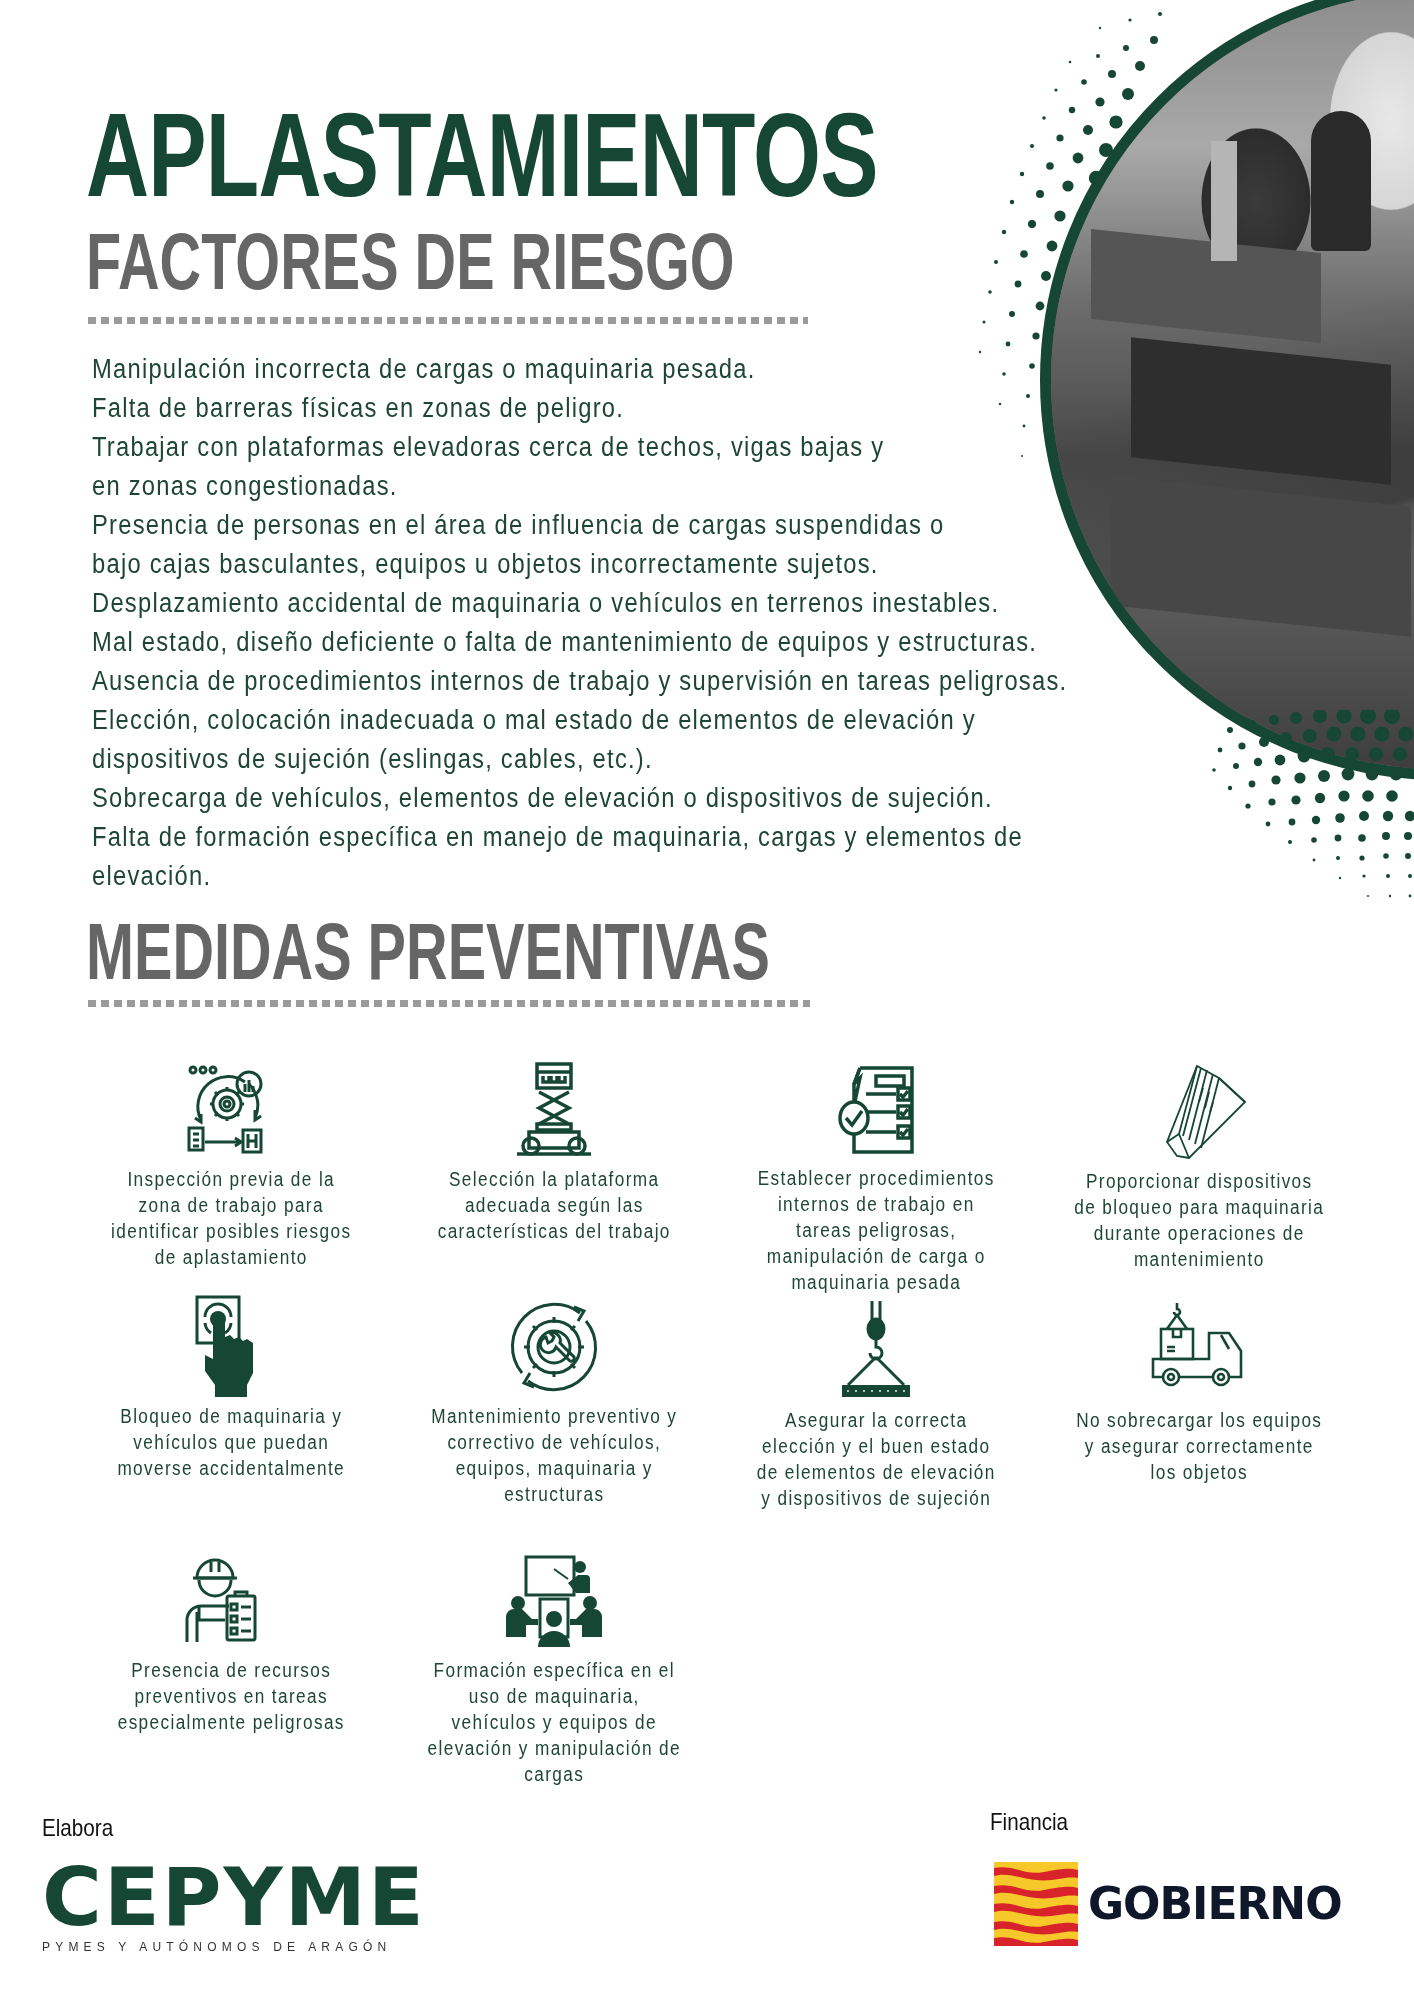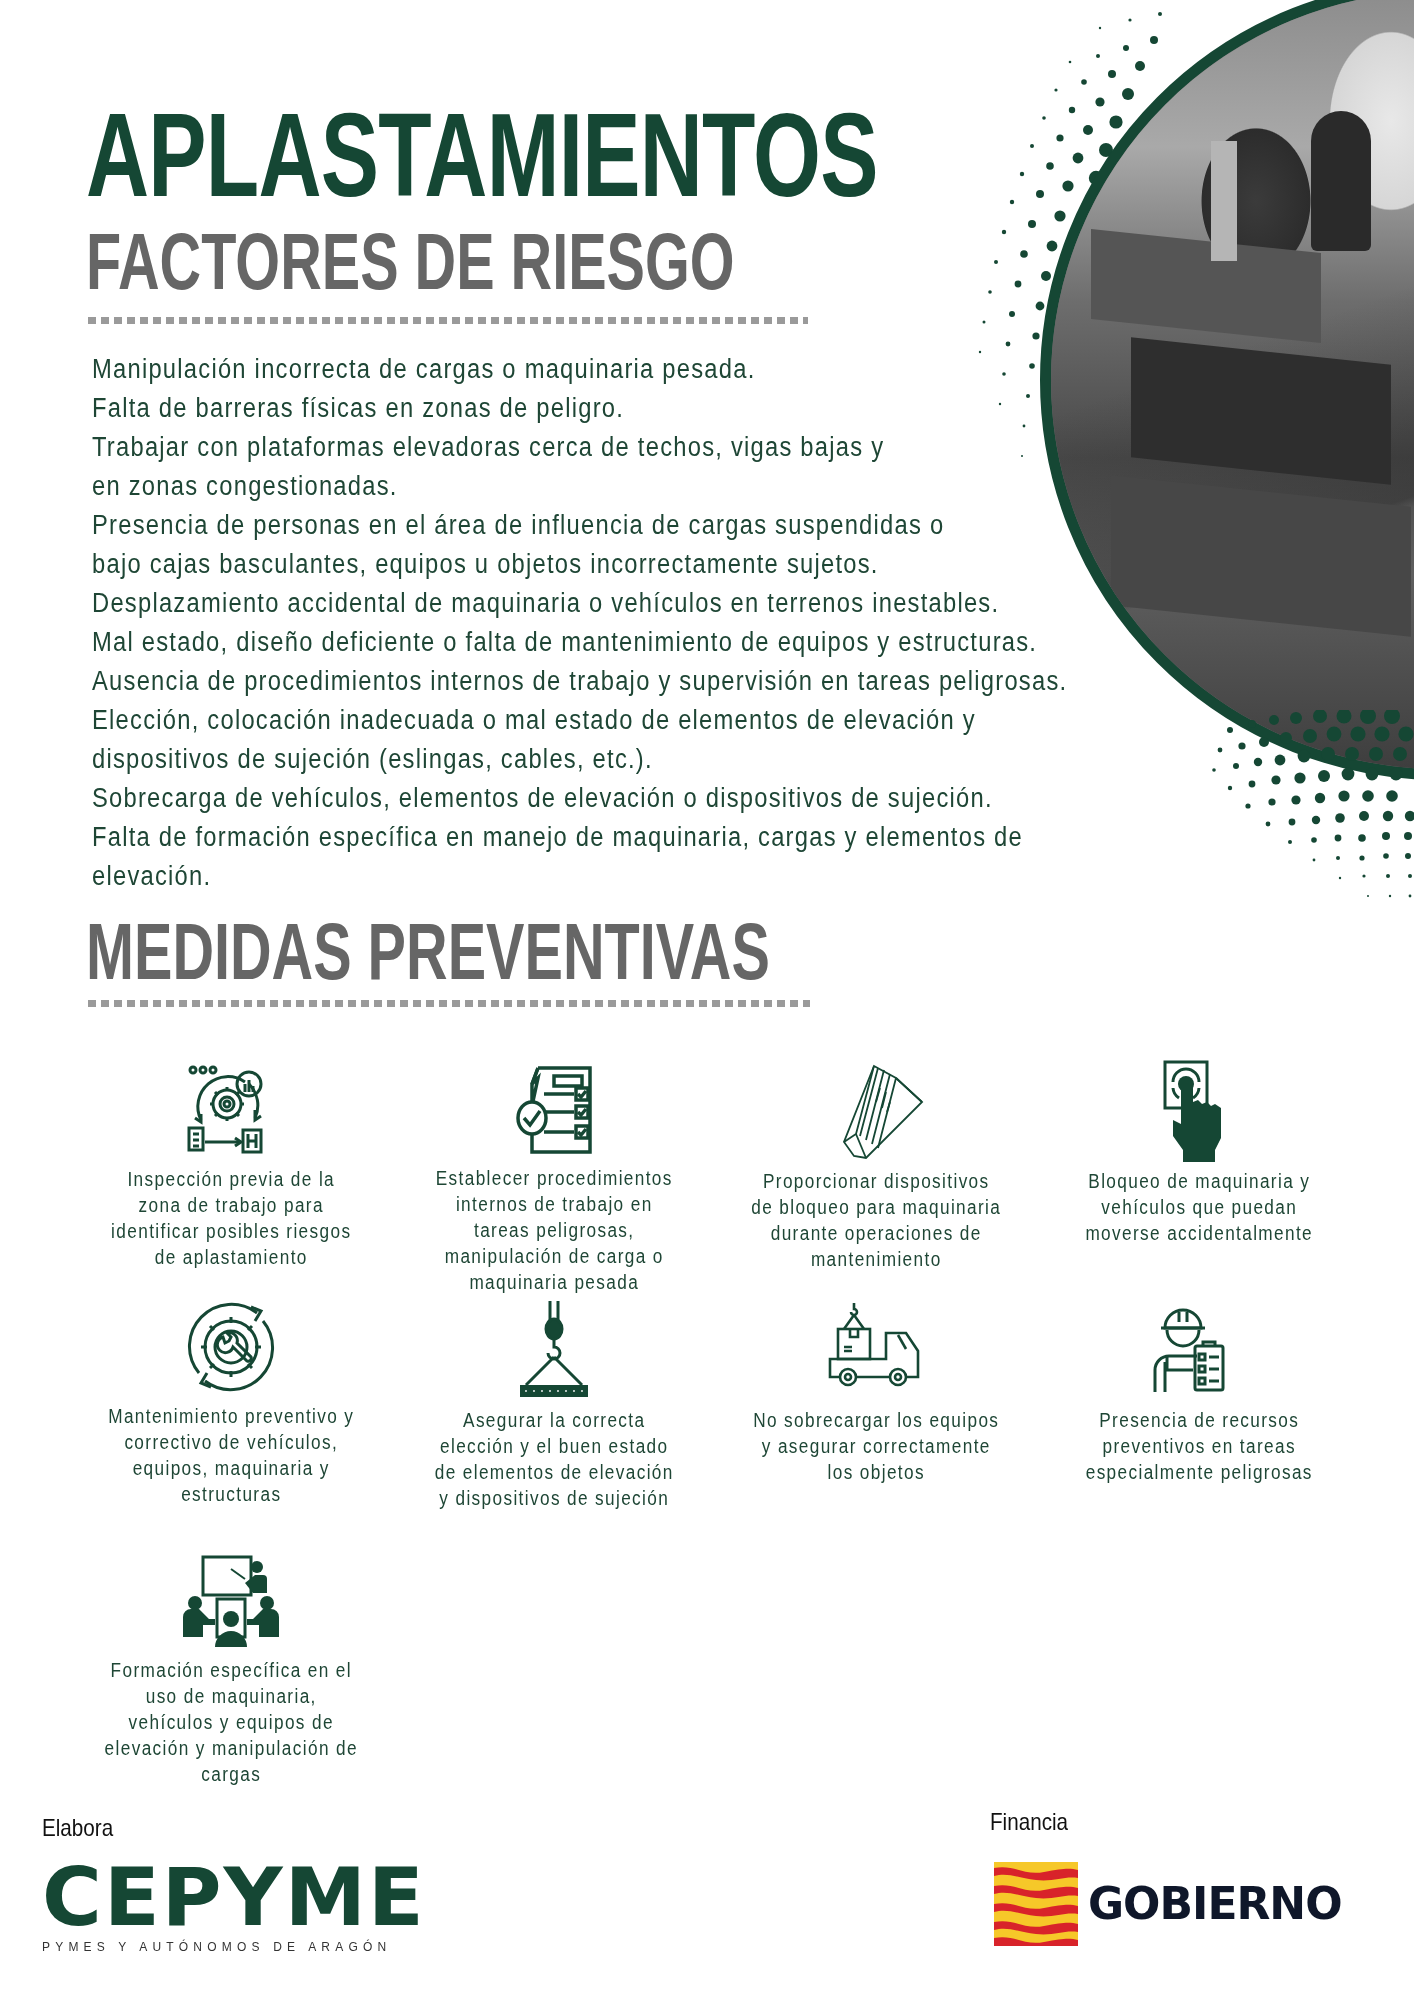--- a/index.html
+++ b/index.html
@@ -256,20 +256,36 @@
           <path d="M10 72 h6 M10 78 h6 M10 84 h6"></path>
         <path d="M22 80 h34"></path>
           <path d="M52 76 l6 4 l-6 4"></path>
         <rect x="60" y="68" width="18" height="22"></rect>
           <path d="M65 72 v14 M73 72 v14 M65 79 h8"></path>
       </svg>
     </div>
     <div class="label">Inspección previa de la zona de trabajo para identificar posibles riesgos de aplastamiento</div>
   </div>
 
+  <div class="measure row1">
+    <div class="icon">
+      <svg width="90" height="96" viewBox="0 0 90 96" fill="none" stroke="#154734" stroke-width="3.5">
+        <rect x="28" y="2" width="34" height="24"></rect>
+          <path d="M28 10 h34"></path>
+          <path d="M34 14 v6 h6 v-6 M42 14 v6 h6 v-6 M50 14 v6 h6 v-6"></path>
+        <path d="M30 30 L60 46 L30 62 M60 30 L30 46 L60 62"></path>
+        <rect x="28" y="62" width="34" height="6"></rect>
+        <path d="M20 70 h50 v16 h-50 z"></path>
+        <circle cx="22" cy="84" r="8"></circle>
+          <circle cx="68" cy="84" r="8"></circle>
+        <path d="M8 92 h74"></path>
+      </svg>
+    </div>
+    <div class="label">Selección la plataforma adecuada según las características del trabajo</div>
+  </div>
 
   <div class="measure row1">
     <div class="icon">
       <svg width="80" height="92" viewBox="0 0 80 92" fill="none" stroke="#154734" stroke-width="3.5">
         <path d="M24 4 h52 v84 h-58 v-22 M18 42 v-22 l6 -6 z M24 4 l-6 16"></path>
         <path d="M18 20 l6 -16"></path>
         <rect x="40" y="12" width="28" height="10"></rect>
         <path d="M30 30 h30 M30 48 h30 M30 68 h30"></path>
         <rect x="62" y="24" width="12" height="12"></rect>
           <path d="M64 30 l3 3 l5 -6"></path>

